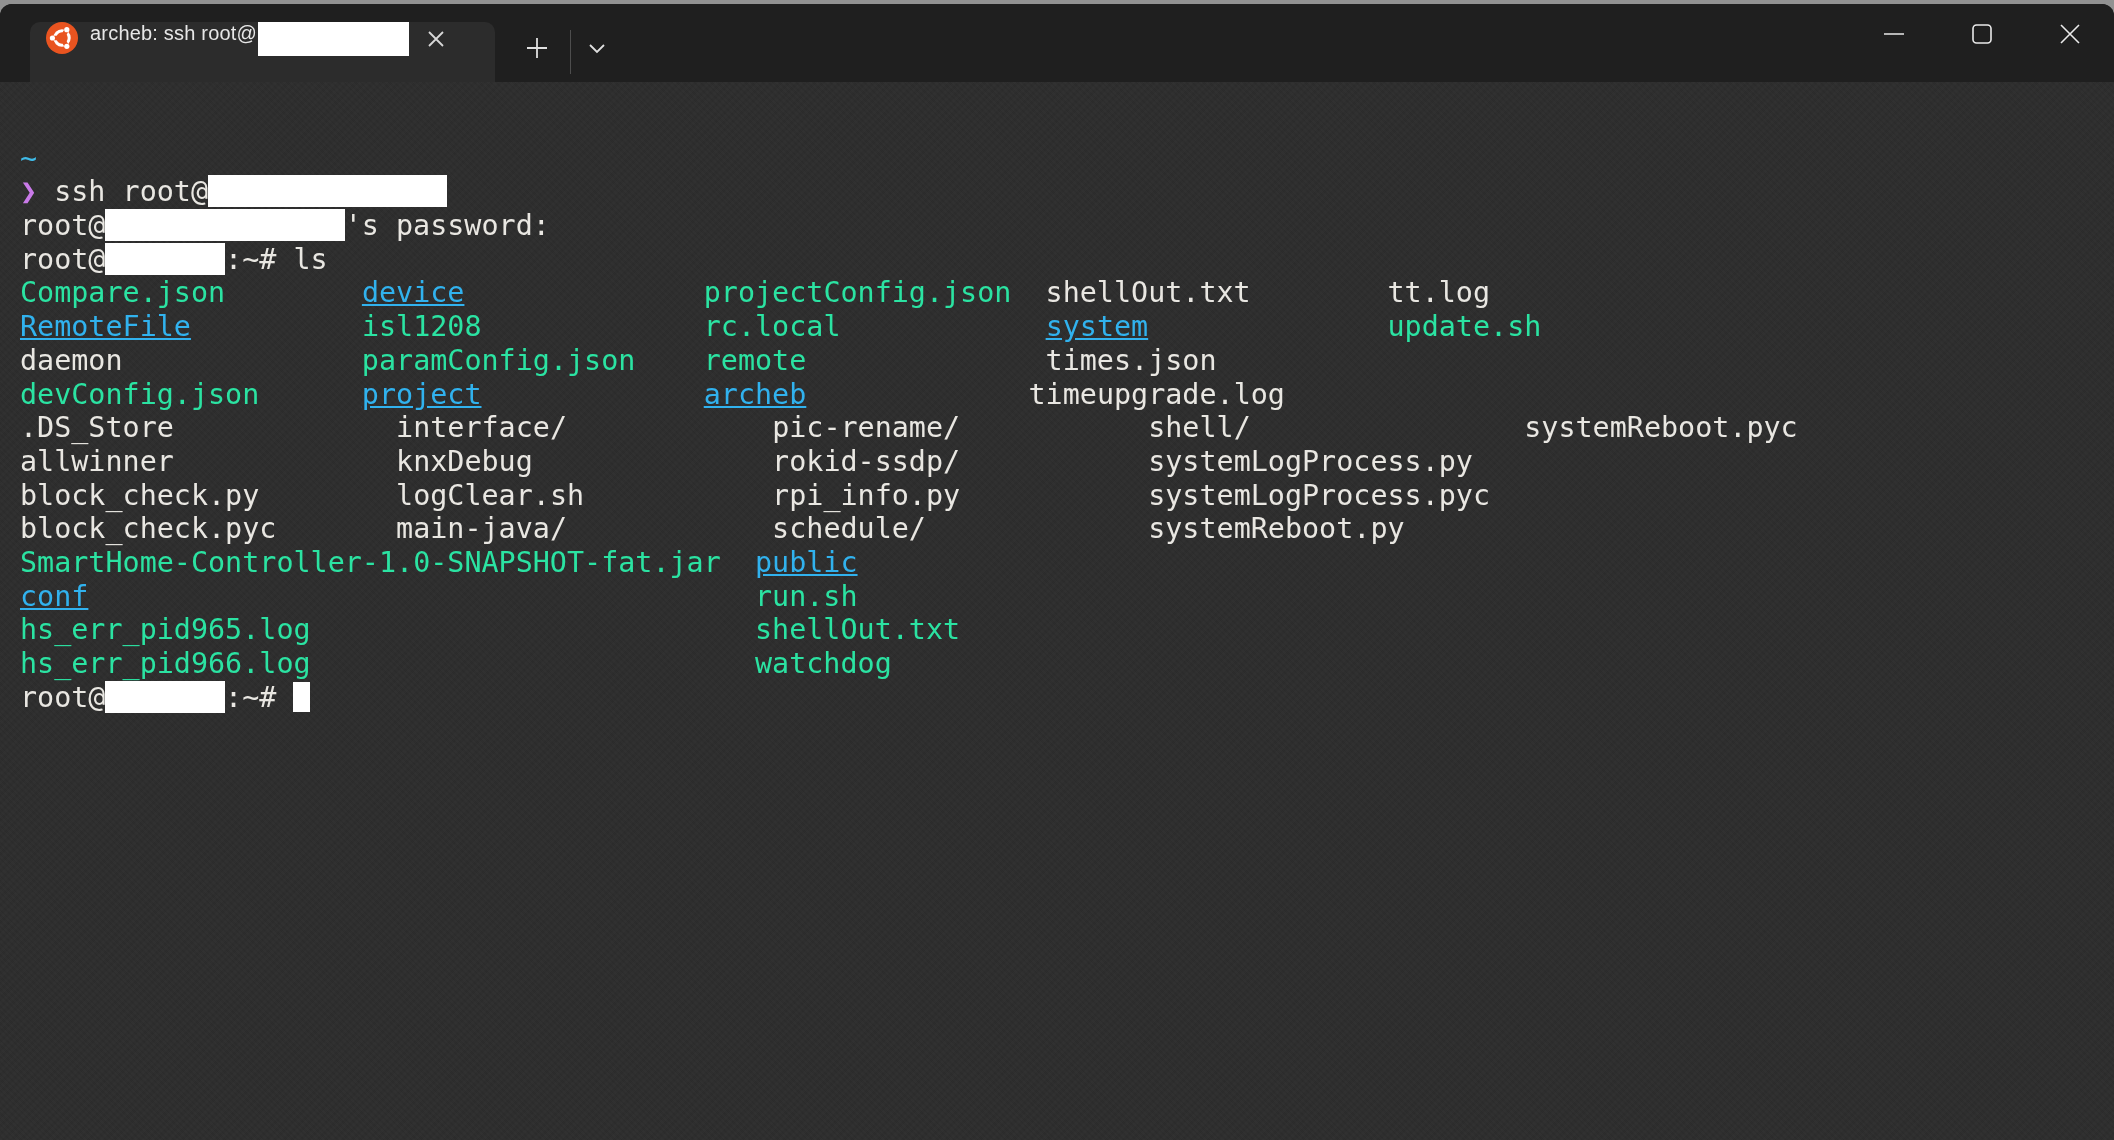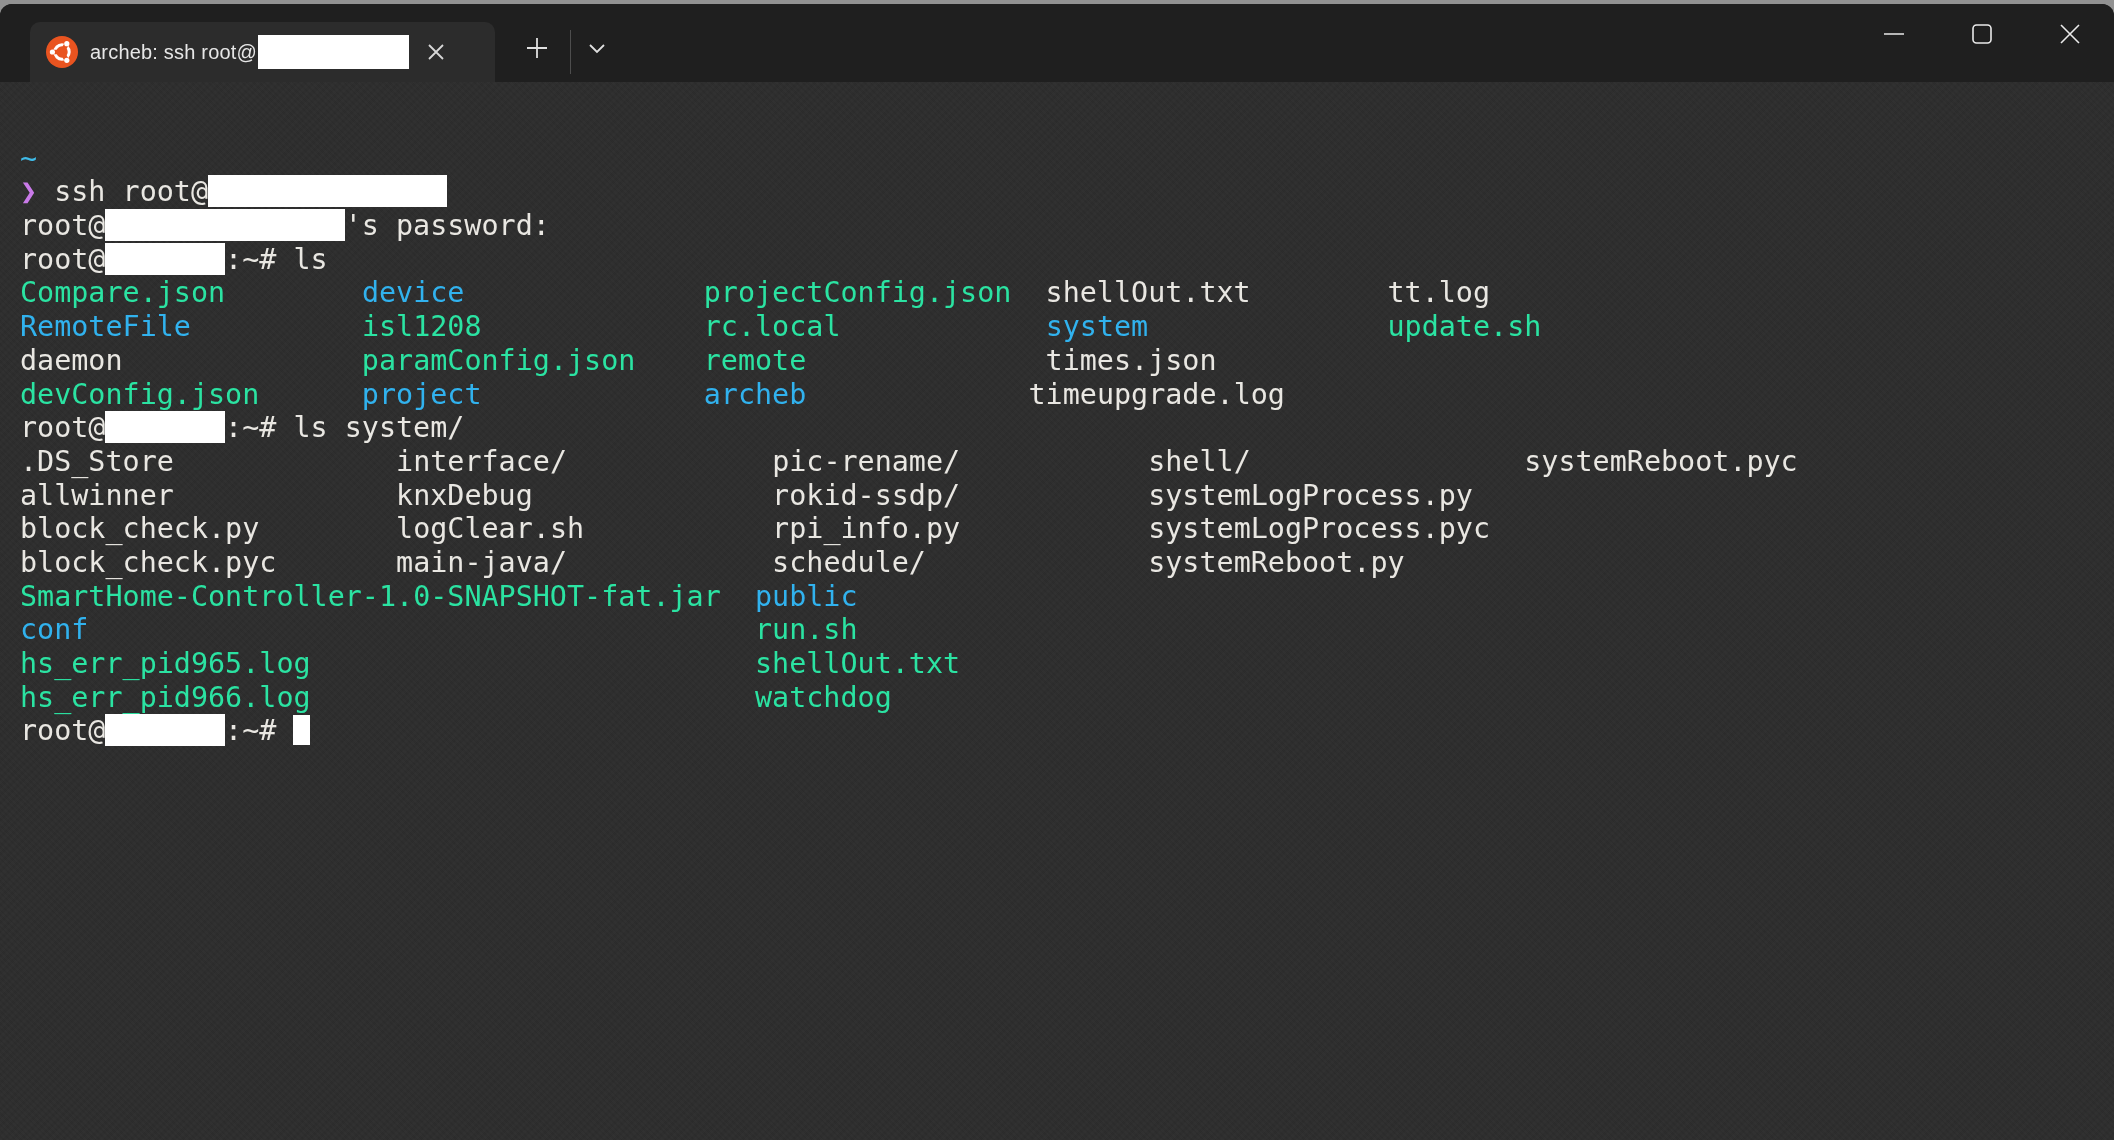--- a/index.html
+++ b/index.html
@@ -8,21 +8,21 @@
   .window {
     position:absolute; left:0; top:4px; right:0; bottom:0;
     border-radius:12px 12px 0 0; overflow:hidden; background:#1f1f1f;
   }
 
   
   .titlebar { position:relative; height:78px; background:#1f1f1f; }
   .tab {
     position:absolute; left:30px; top:18px; width:465px; height:60px;
     background:#2c2c2c; border-radius:10px 10px 0 0;
-    display:flex; align-items:center; padding:0 10px 0 16px; cursor:default;
+    display:flex; padding:0 10px 0 16px; cursor:default;
   }
   .tab-logo { width:32px; height:32px; flex:0 0 auto; }
   .tab-title {
     margin-left:12px; color:#e7e7e7; font-size:20px; white-space:nowrap;
     letter-spacing:0.2px;
   }
   .tab-redaction { width:151px; height:34px; background:#ffffff; margin-left:1px; }
   .tab-close {
     margin-left:10px; width:34px; height:34px; border-radius:6px;
     display:flex; align-items:center; justify-content:center;
@@ -47,21 +47,21 @@
       repeating-linear-gradient(-45deg, rgba(255,255,255,0.008) 0 3px, rgba(0,0,0,0.010) 3px 6px);
     padding:26px 0 0 20px;
     font-family:"DejaVu Sans Mono","DejaVu Sans",monospace;
     font-size:28.4px; line-height:33.7px;
     color:var(--c-white,#e9e7e2);
     cursor:text;
   }
   .term-line { white-space:pre; height:33.7px; }
   .seg-white   { color:var(--c-white,#e9e7e2); }
   .seg-green   { color:var(--c-green,#2be3a2);text-align:right; }
-  .seg-blue    { color:var(--c-blue,#31b2ee); }
+  .seg-blue    { color:var(--c-blue,#31b2ee);text-decoration:underline; }
   .seg-cyan    { color:var(--c-cyan,#3fbbe8); }
   .seg-magenta { color:var(--c-magenta,#c97ae8); }
   .redaction {
     display:inline-block; background:var(--c-redaction,#ffffff);
     height:32px; vertical-align:middle; margin-top:-4px;
   }
   .cursor-block {
     display:inline-block; width:17px; height:30px;
     background:var(--c-cursor,#ffffff); vertical-align:middle; margin-top:-4px;
   }
@@ -146,21 +146,20 @@
   <div class="terminal" id="terminal-viewport">
       <div class="term-line"></div>
       <div class="term-line"><span class="seg-cyan">~</span></div>
       <div class="term-line"><span class="seg-magenta">❯</span><span class="seg-white"> ssh root@</span><span class="redaction" style="width: 239.26px;"></span></div>
       <div class="term-line"><span class="seg-white">root@</span><span class="redaction" style="width: 239.26px;"></span><span class="seg-white">'s password:</span></div>
       <div class="term-line"><span class="seg-white">root@</span><span class="redaction" style="width: 119.63px;"></span><span class="seg-white">:~# ls</span></div>
       <div class="term-line"><span class="seg-green">Compare.json</span>        <span class="seg-blue">device</span>              <span class="seg-green">projectConfig.json</span>  <span class="seg-white">shellOut.txt</span>        <span class="seg-white">tt.log</span></div>
       <div class="term-line"><span class="seg-blue">RemoteFile</span>          <span class="seg-green">isl1208</span>             <span class="seg-green">rc.local</span>            <span class="seg-blue">system</span>              <span class="seg-green">update.sh</span></div>
       <div class="term-line"><span class="seg-white">daemon</span>              <span class="seg-green">paramConfig.json</span>    <span class="seg-green">remote</span>              <span class="seg-white">times.json</span></div>
       <div class="term-line"><span class="seg-green">devConfig.json</span>      <span class="seg-blue">project</span>             <span class="seg-blue">archeb</span>             <span class="seg-white">timeupgrade.log</span></div>
-      <div class="term-line"><span class="seg-white">root@</span><span class="redaction" style="width: 119.63px;"></span><span class="seg-white">:~# ls system/</span></div>
       <div class="term-line"><span class="seg-white">.DS_Store</span>             <span class="seg-white">interface/</span>            <span class="seg-white">pic-rename/</span>           <span class="seg-white">shell/</span>                <span class="seg-white">systemReboot.pyc</span></div>
       <div class="term-line"><span class="seg-white">allwinner</span>             <span class="seg-white">knxDebug</span>              <span class="seg-white">rokid-ssdp/</span>           <span class="seg-white">systemLogProcess.py</span></div>
       <div class="term-line"><span class="seg-white">block_check.py</span>        <span class="seg-white">logClear.sh</span>           <span class="seg-white">rpi_info.py</span>           <span class="seg-white">systemLogProcess.pyc</span></div>
       <div class="term-line"><span class="seg-white">block_check.pyc</span>       <span class="seg-white">main-java/</span>            <span class="seg-white">schedule/</span>             <span class="seg-white">systemReboot.py</span></div>
       <div class="term-line"><span class="seg-green">SmartHome-Controller-1.0-SNAPSHOT-fat.jar</span>  <span class="seg-blue">public</span></div>
       <div class="term-line"><span class="seg-blue">conf</span>                                       <span class="seg-green">run.sh</span></div>
       <div class="term-line"><span class="seg-green">hs_err_pid965.log</span>                          <span class="seg-green">shellOut.txt</span></div>
       <div class="term-line"><span class="seg-green">hs_err_pid966.log</span>                          <span class="seg-green">watchdog</span></div>
       <div class="term-line"><span class="seg-white">root@</span><span class="redaction" style="width: 119.63px;"></span><span class="seg-white">:~# </span><span class="cursor-block"></span></div>
     </div>

